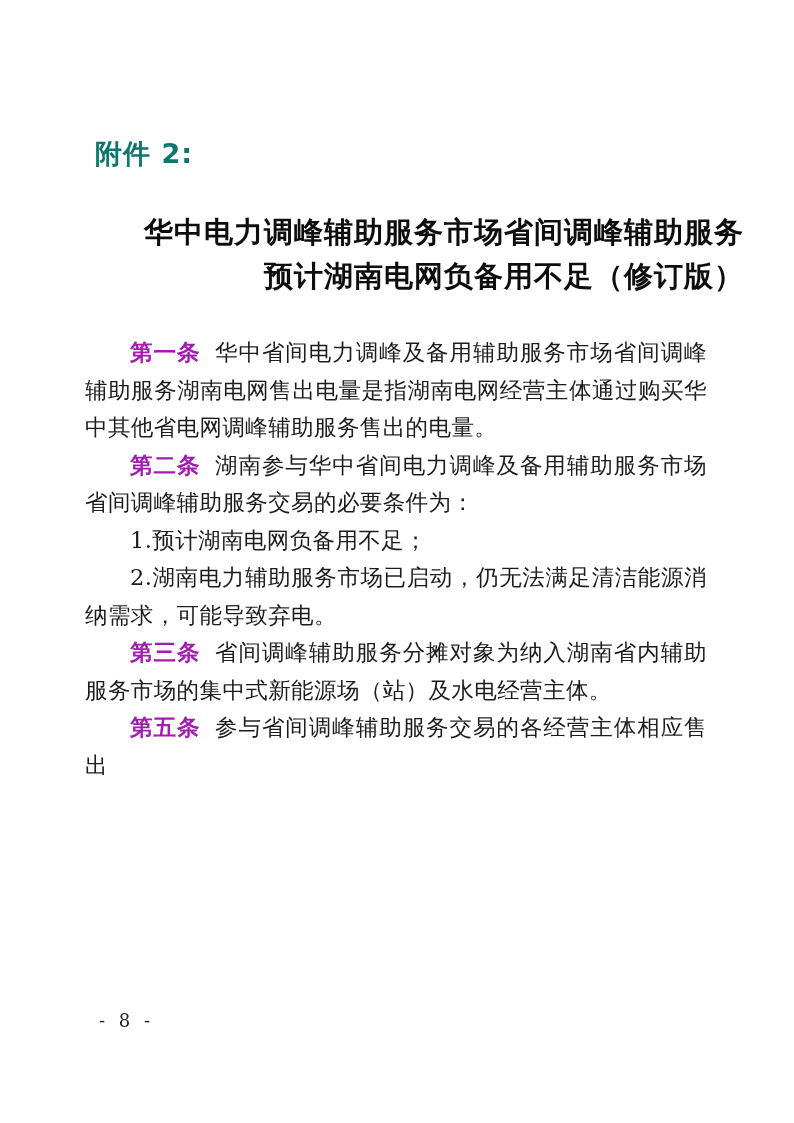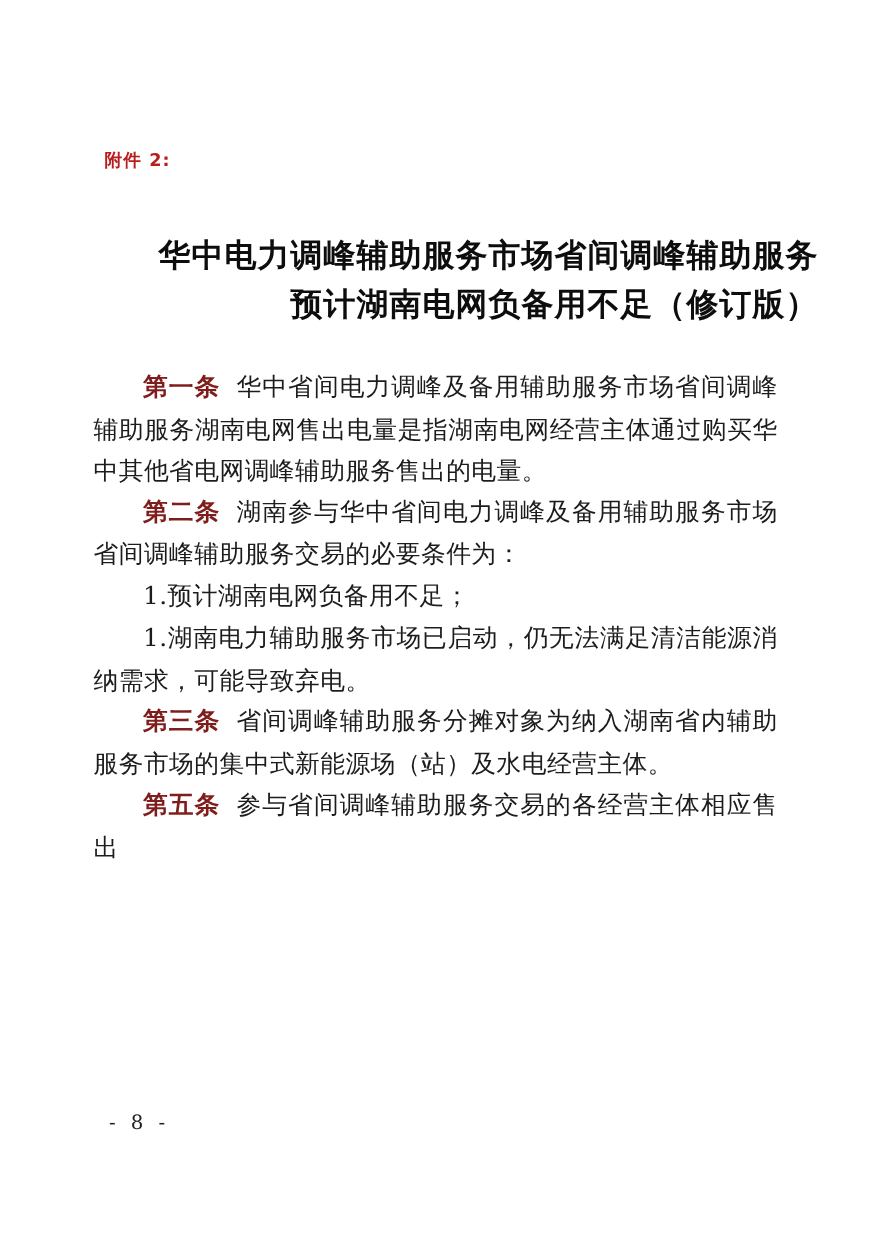--- a/index.html
+++ b/index.html
@@ -14,25 +14,25 @@
     height: 1123px;
     background: #ffffff;
     color: #141414;
     font-family: "DejaVu Serif", "Liberation Serif", serif;
     overflow: hidden;
   }
   .attachment-label {
     position: absolute;
     top: 136px;
     left: 95px;
-    font-size: 16px;
+    font-size: 27px;
     font-weight: 700;
     letter-spacing: 1px;
     font-family: "DejaVu Sans", "Liberation Sans", sans-serif;
-    color: #b91c1c;
+    color: #0f766e;
   }
   .doc-title {
     position: absolute;
     top: 210px;
     left: 50px;
     right: 50px;
     text-align: right;
     font-size: 29px;
     font-weight: 700;
     line-height: 44px;
@@ -50,22 +50,21 @@
     text-align: justify;
     color: #1c1c1c;
   }
   .doc-body p {
     margin: 0;
     text-indent: 2em;
   }
   .art-label {
     font-weight: 700;
     margin-right: 0.65em;
-    color: #7f1d1d;
-    font-family: Liberation Mono, monospace;
+    color: #a21caf;
   }
   .art-label:empty {
     margin-right: 0;
   }
   .page-number {
     position: absolute;
     left: 99px;
     top: 1010px;
     font-size: 18px;
     letter-spacing: 4px;
@@ -81,20 +80,20 @@
 
   <div class="doc-title">
     <div>华中电力调峰辅助服务市场省间调峰辅助服务</div>
     <div>预计湖南电网负备用不足（修订版）</div>
   </div>
 
   <div class="doc-body">
     <p><b class="art-label">第一条</b><span>华中省间电力调峰及备用辅助服务市场省间调峰辅助服务湖南电网售出电量是指湖南电网经营主体通过购买华中其他省电网调峰辅助服务售出的电量。</span></p>
     <p><b class="art-label">第二条</b><span>湖南参与华中省间电力调峰及备用辅助服务市场省间调峰辅助服务交易的必要条件为：</span></p>
     <p><b class="art-label"></b><span>1.预计湖南电网负备用不足；</span></p>
-    <p><b class="art-label"></b><span>1.湖南电力辅助服务市场已启动，仍无法满足清洁能源消纳需求，可能导致弃电。</span></p>
+    <p><b class="art-label"></b><span>2.湖南电力辅助服务市场已启动，仍无法满足清洁能源消纳需求，可能导致弃电。</span></p>
     <p><b class="art-label">第三条</b><span>省间调峰辅助服务分摊对象为纳入湖南省内辅助服务市场的集中式新能源场（站）及水电经营主体。</span></p>
     <p><b class="art-label">第五条</b><span>参与省间调峰辅助服务交易的各经营主体相应售出</span></p>
   </div>
 
   <div class="page-number">- 8 -</div>
 
 </div>
 
 </body></html>

